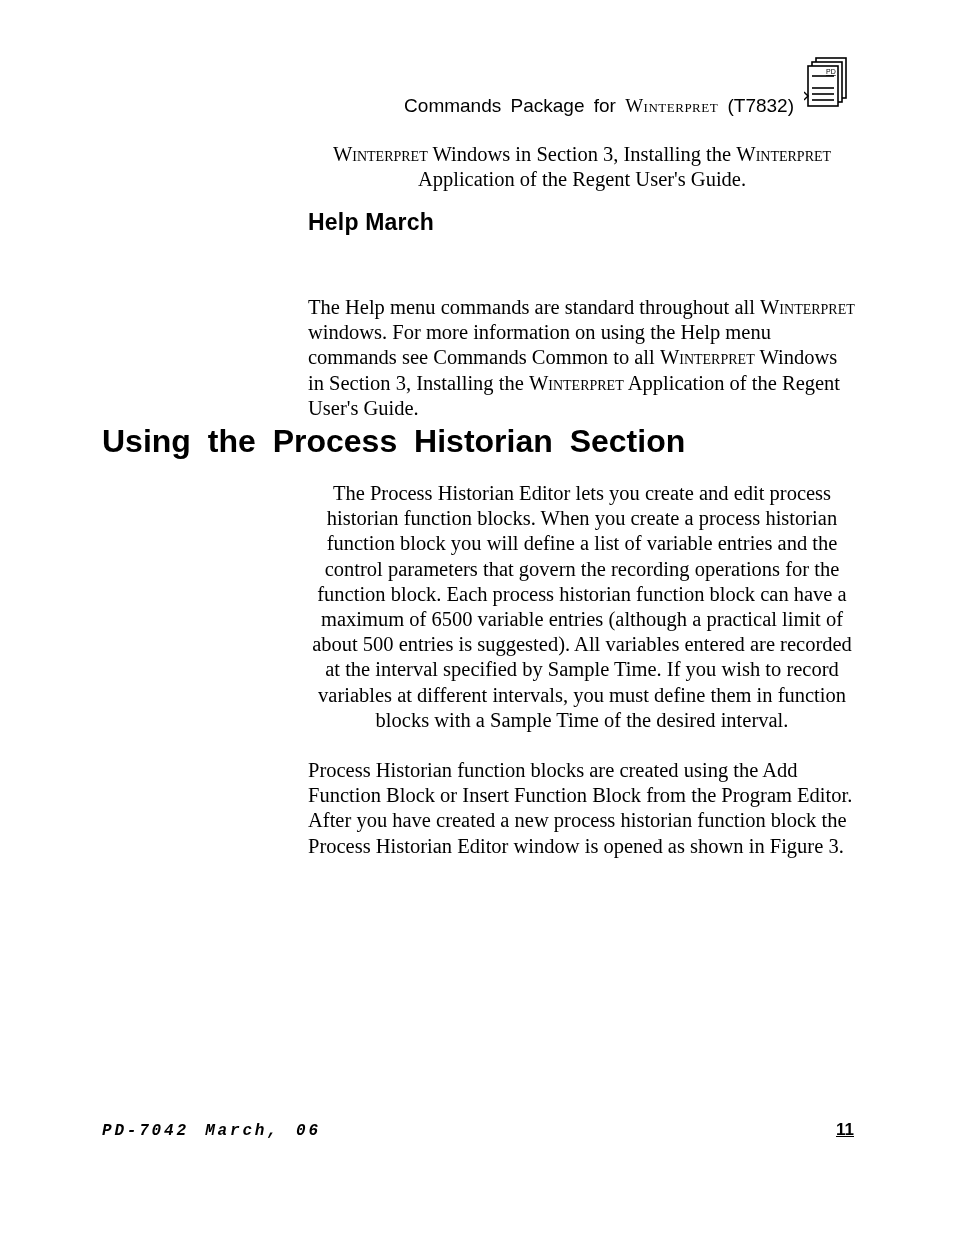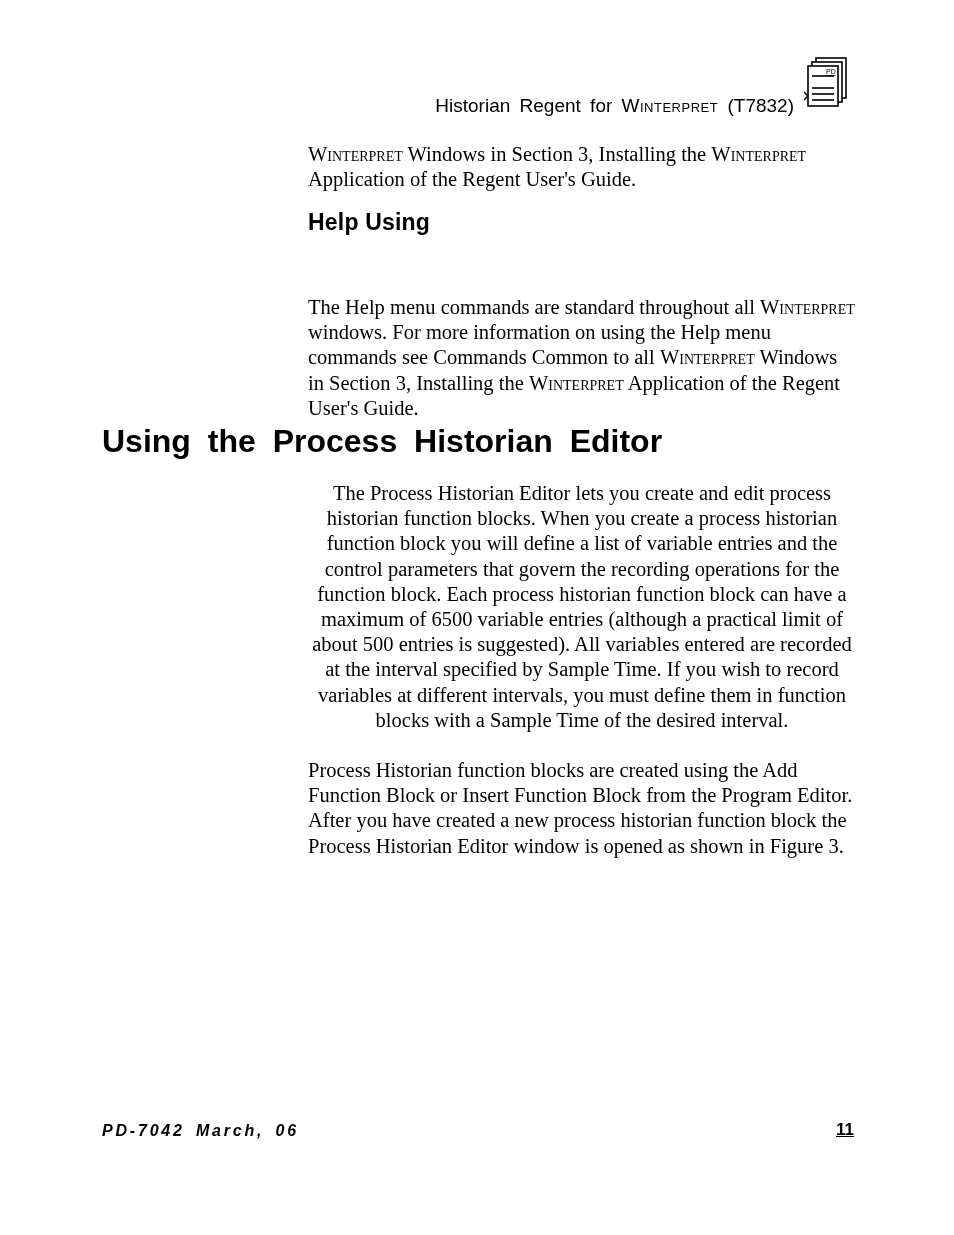--- a/index.html
+++ b/index.html
@@ -39,21 +39,21 @@
   }
 
   
   .col {
     position: absolute;
     left: 308px;
     width: 548px;
     font-size: 20.5px;
     line-height: 1.23;
   }
-  .para-top { top: 142px; }
+  .para-top { top: 142px; text-align: center; }
   .h3 {
     position: absolute;
     left: 308px;
     top: 209px;
     font-family: Helvetica, Arial, sans-serif;
     font-weight: bold;
     font-size: 23px;
     letter-spacing: 0.2px;
   }
   .para-help { top: 251px; margin-top: 44px; }
@@ -70,73 +70,73 @@
   }
 
   .para-editor1 { top: 481px; text-align: center; }
   .para-editor2 { top: 758px; }
 
   
   .footer-left {
     position: absolute;
     left: 102px;
     bottom: 95px;
-    font-family: Liberation Sans, sans-serif;
+    font-family: Liberation Mono, monospace;
     font-style: italic;
     font-weight: bold;
     font-size: 16px;
     letter-spacing: 2.8px;
     word-spacing: 4px;
   }
   .footer-right {
     position: absolute;
     right: 100px;
     bottom: 95px;
     font-family: Helvetica, Arial, sans-serif;
     font-weight: bold;
     font-size: 17px;
     text-decoration: underline;
   }
 
-  .sc { font-variant: small-caps; }
+  .sc { font-variant: small-caps; font-family: Liberation Serif, serif; }
 </style>
 </head>
 <body>
 
 <div class="page">
 
   <div class="runhead">
-    <span>Historian  Regent  for </span><span class="sc">Winterpret</span><span> (T7832)</span>
+    <span>Commands  Package  for </span><span class="sc">Winterpret</span><span> (T7832)</span>
   </div>
 
   <svg class="pd-icon" viewBox="0 0 50 56">
     <g fill="none" stroke="#000" stroke-width="1.6">
       <rect x="12" y="2" width="30" height="40"></rect>
       <rect x="8" y="6" width="30" height="40" fill="#fff"></rect>
       <rect x="4" y="10" width="30" height="40" fill="#fff"></rect>
       <line x1="8" y1="20" x2="30" y2="20"></line>
       <line x1="8" y1="32" x2="30" y2="32"></line>
       <line x1="8" y1="38" x2="30" y2="38"></line>
       <line x1="8" y1="44" x2="30" y2="44"></line>
       <path d="M0 36 L4 40 L0 44" stroke-width="1.4"></path>
     </g>
     <text x="22" y="18" font-size="7" font-family="Helvetica,Arial,sans-serif" text-decoration="underline">PD</text>
   </svg>
 
   <div class="col para-top">
     <span class="sc">Winterpret</span><span> Windows in Section 3, Installing the </span><span class="sc">Winterpret</span><span> Application of the Regent User's Guide.</span>
   </div>
 
-  <div class="h3">Help Using</div>
+  <div class="h3">Help March</div>
 
   <div class="col para-help">
     <span>The Help menu commands are standard throughout all </span><span class="sc">Winterpret</span><span> windows.  For more information on using the Help menu commands see Commands Common to all </span><span class="sc">Winterpret</span><span> Windows in Section 3, Installing the </span><span class="sc">Winterpret</span><span> Application of the Regent User's Guide.</span>
   </div>
 
-  <div class="h1">Using  the  Process  Historian  Editor</div>
+  <div class="h1">Using  the  Process  Historian  Section</div>
 
   <div class="col para-editor1">The Process Historian Editor lets you create and edit process historian function blocks.  When you create a process historian function block you will define a list of variable entries and the control parameters that govern the recording operations for the function block.  Each process historian function block can have a maximum of 6500 variable entries (although a practical limit of about 500 entries is suggested).  All variables entered are recorded at the interval specified by Sample Time.  If you wish to record variables at different intervals, you must define them in function blocks with a Sample Time of the desired interval.</div>
 
   <div class="col para-editor2">Process Historian function blocks are created using the Add Function Block or Insert Function Block from the Program Editor.  After you have created  a new process historian function block the Process Historian Editor window is opened as shown in Figure 3.</div>
 
   <div class="footer-left">PD-7042 March, 06</div>
   <div class="footer-right">11</div>
 
 </div>
 

